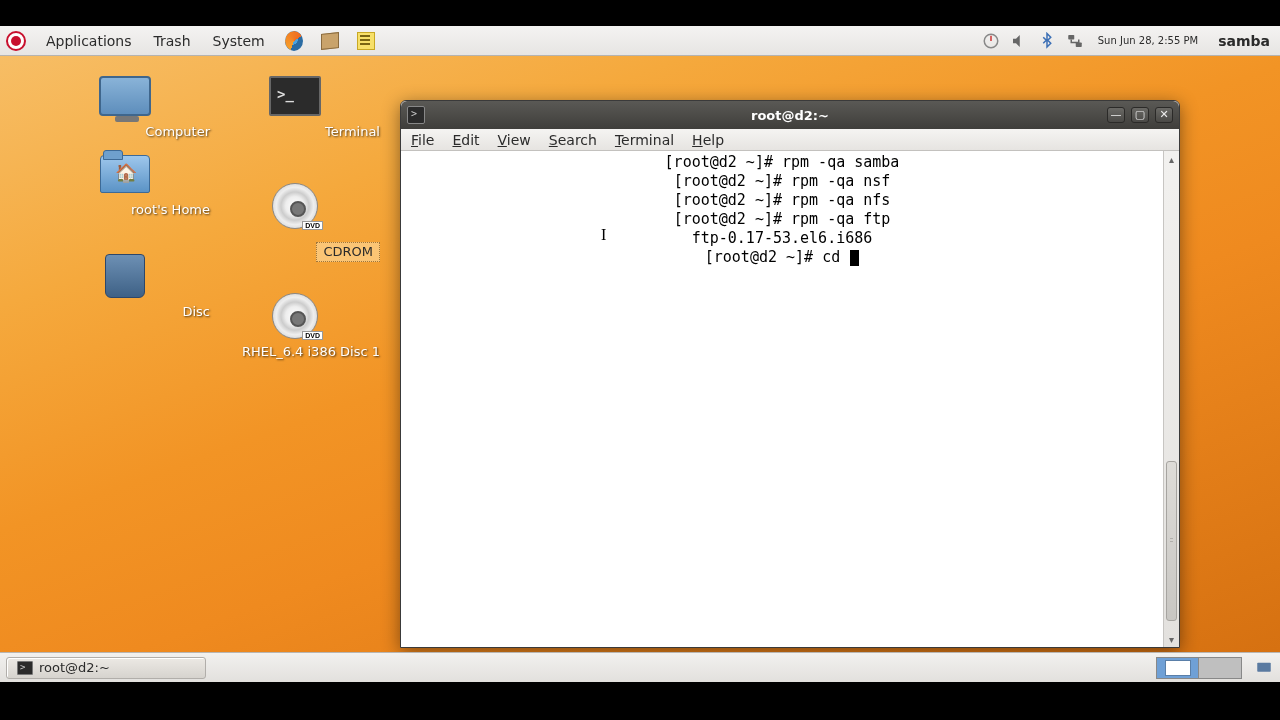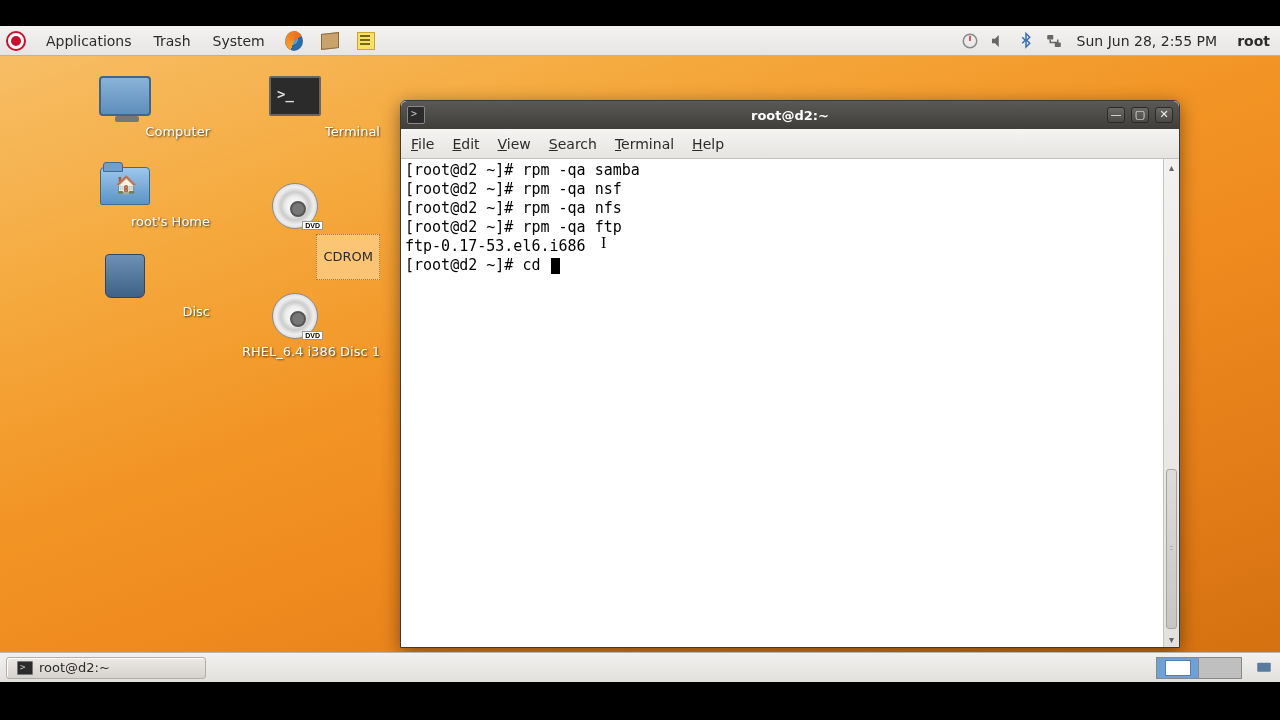--- a/index.html
+++ b/index.html
@@ -22,31 +22,31 @@
   display: flex; align-items: center;
   font-size: 14px; color: #2b2b2b;
 }
 .panel-left { display: flex; align-items: center; gap: 18px; padding-left: 6px; }
 .panel-logo { width: 20px; height: 20px; border-radius: 50%; background: #fff; border: 2px solid #c8102e; position: relative; }
 .panel-logo::after { content:""; position:absolute; inset:3px; border-radius:50%; background:#c8102e; }
 .panel-item { padding: 0 2px; cursor: default; }
 .panel-spacer { flex: 1; }
 .panel-right { display: flex; align-items: center; gap: 10px; padding-right: 10px; }
 .tray-icon { width: 18px; height: 18px; display:flex; align-items:center; justify-content:center; color:#555; }
-.panel-clock { font-size: 14px; padding: 0 4px;}
+.panel-clock { font-size: 10px; padding: 0 4px;}
 .panel-user { font-weight: bold; padding-left: 6px;}
 
 .tray-icon svg { width: 18px; height: 18px; }
 
 
 .desktop-icons { position: absolute; top: 40px; left: 30px; width: 360px; }
 .dicon { position: absolute; width: 170px; text-align: right; }
 .dicon .img { width: 56px; height: 48px; margin: 0 auto 4px; display:flex; align-items:center; justify-content:center;}
 .dicon .label { color: #fff; font-size: 13px; text-shadow: 1px 1px 2px rgba(0,0,0,.7); line-height: 1.25; }
-.dicon.selected .label { color: #2a2a2a; background: rgba(255,220,160,.6); border: 1px dotted #a0763a; padding: 14px 6px; display: inline-block; text-shadow:none;}
+.dicon.selected .label { color: #2a2a2a; background: rgba(255,220,160,.6); border: 1px dotted #a0763a; padding: 1px 6px; display: inline-block; text-shadow:none;margin-top:8px;}
 
 
 .img-computer { background: linear-gradient(#89b3d8,#5e8ebc); border-radius:4px; border:2px solid #3f668c; height:40px; width:52px; position:relative;}
 .img-computer::after{content:"";position:absolute;bottom:-8px;left:14px;width:24px;height:6px;background:#777;border-radius:2px;}
 .img-terminal { background:#2b2b2b; border:2px solid #666; width:52px; height:40px; border-radius:2px; position:relative;}
 .img-terminal::after{content:">_"; color:#ddd; font:bold 14px monospace; position:absolute; top:8px; left:6px;}
 .img-folder { width:50px; height:38px; background:linear-gradient(#9ec7ec,#5b93c6); border-radius:4px 4px 2px 2px; border:1px solid #3d6a97; position:relative;}
 .img-folder::before{content:"";position:absolute;top:-6px;left:2px;width:18px;height:8px;background:#6fa0cd;border-radius:3px 3px 0 0;border:1px solid #3d6a97;}
 .img-folder.home::after{content:"🏠";position:absolute;top:6px;left:14px;font-size:18px;filter:grayscale(.2);}
 .img-trash { width:40px; height:44px; background:linear-gradient(#6d90b4,#3e6186); border-radius:4px 4px 6px 6px; border:1px solid #2d476a;}
@@ -67,27 +67,27 @@
   display: flex; align-items: center; color: #fff;
   font-size: 13px; position: relative;
 }
 .titlebar .tb-icon { width:18px;height:18px;margin:0 6px;background:#2b2b2b;border:1px solid #888;border-radius:2px;position:relative;}
 .titlebar .tb-icon::after{content:">";color:#ccc;font:10px monospace;position:absolute;top:1px;left:3px;}
 .titlebar .title { position:absolute; left:0; right:0; text-align:center; font-weight:bold; pointer-events:none;}
 .titlebar .controls { margin-left:auto; display:flex; gap:6px; padding-right:6px;}
 .titlebar .ctl { width:18px;height:16px;background:linear-gradient(#6a6965,#4a4946);border:1px solid #2b2a28;border-radius:3px;color:#eee;font-size:11px;line-height:14px;text-align:center;cursor:default;}
 
 .menubar {
-  height: 30px; background: linear-gradient(#f5f4f2,#e6e4e1); border-bottom:1px solid #c3c1be;
+  height: 22px; background: linear-gradient(#f5f4f2,#e6e4e1); border-bottom:1px solid #c3c1be;
   display:flex; align-items:center; gap:18px; padding:0 10px; font-size:14px; color:#2b2b2b;
 }
 .menubar span { cursor:default; }
 .menubar span u { text-decoration: underline; }
 
-.term-body { flex:1; display:flex; background:#fff; position:relative;}
+.term-body { flex:1; display:flex; background:#fff; position:relative;text-align:center;}
 .term-text {
   flex:1; padding:2px 4px; font-family:"DejaVu Sans Mono","Liberation Mono",monospace;
   font-size:15px; line-height:19px; color:#000; white-space:pre;
 }
 .cursor { display:inline-block; width:9px; height:16px; background:#000; vertical-align:text-bottom; margin-left:1px;}
 .ibeam { position:absolute; top:75px; left:200px; font-family:serif; color:#000; font-size:16px; pointer-events:none;}
 .term-scroll { width:16px; background:linear-gradient(#f2f1ef,#e3e1de); border-left:1px solid #c7c5c2; position:relative;}
 .term-scroll .arrow { position:absolute; left:0; right:0; height:16px; display:flex;align-items:center;justify-content:center;color:#666;font-size:10px;}
 .term-scroll .arrow.up{top:0;} .term-scroll .arrow.down{bottom:0;}
 .term-scroll .thumb { position:absolute; left:2px; right:2px; top:310px; height:160px; background:linear-gradient(#dedcd8,#c8c6c2); border:1px solid #a6a4a0; border-radius:3px;}
@@ -168,38 +168,38 @@
             </svg>
           </span>
         <span class="tray-icon">
             <svg viewBox="0 0 24 24" fill="#666">
               <rect x="3" y="4" width="8" height="6" rx="1"></rect>
               <rect x="13" y="14" width="8" height="6" rx="1"></rect>
               <path d="M7 10v4h10v-4" fill="none" stroke="#666" stroke-width="2"></path>
             </svg>
           </span>
         <span class="panel-clock">Sun Jun 28,  2:55 PM</span>
-        <span class="panel-user">root</span>
+        <span class="panel-user">samba</span>
       </div>
     </div>
 
     <div class="desktop-icons">
       <div class="dicon" style="top:6px;left:10px">
         <div class="img">
             <div class="img-computer"></div>
           </div>
         <div class="label">Computer</div>
       </div>
       <div class="dicon" style="top:6px;left:180px">
         <div class="img">
             <div class="img-terminal"></div>
           </div>
         <div class="label">Terminal</div>
       </div>
-      <div class="dicon" style="top:96px;left:10px">
+      <div class="dicon" style="top:84px;left:10px">
         <div class="img">
             <div class="img-folder home"></div>
           </div>
         <div class="label">root's Home</div>
       </div>
       <div class="dicon selected" style="top:116px;left:180px">
         <div class="img">
             <div class="img-disc dvd"></div>
           </div>
         <div class="label">CDROM</div>

